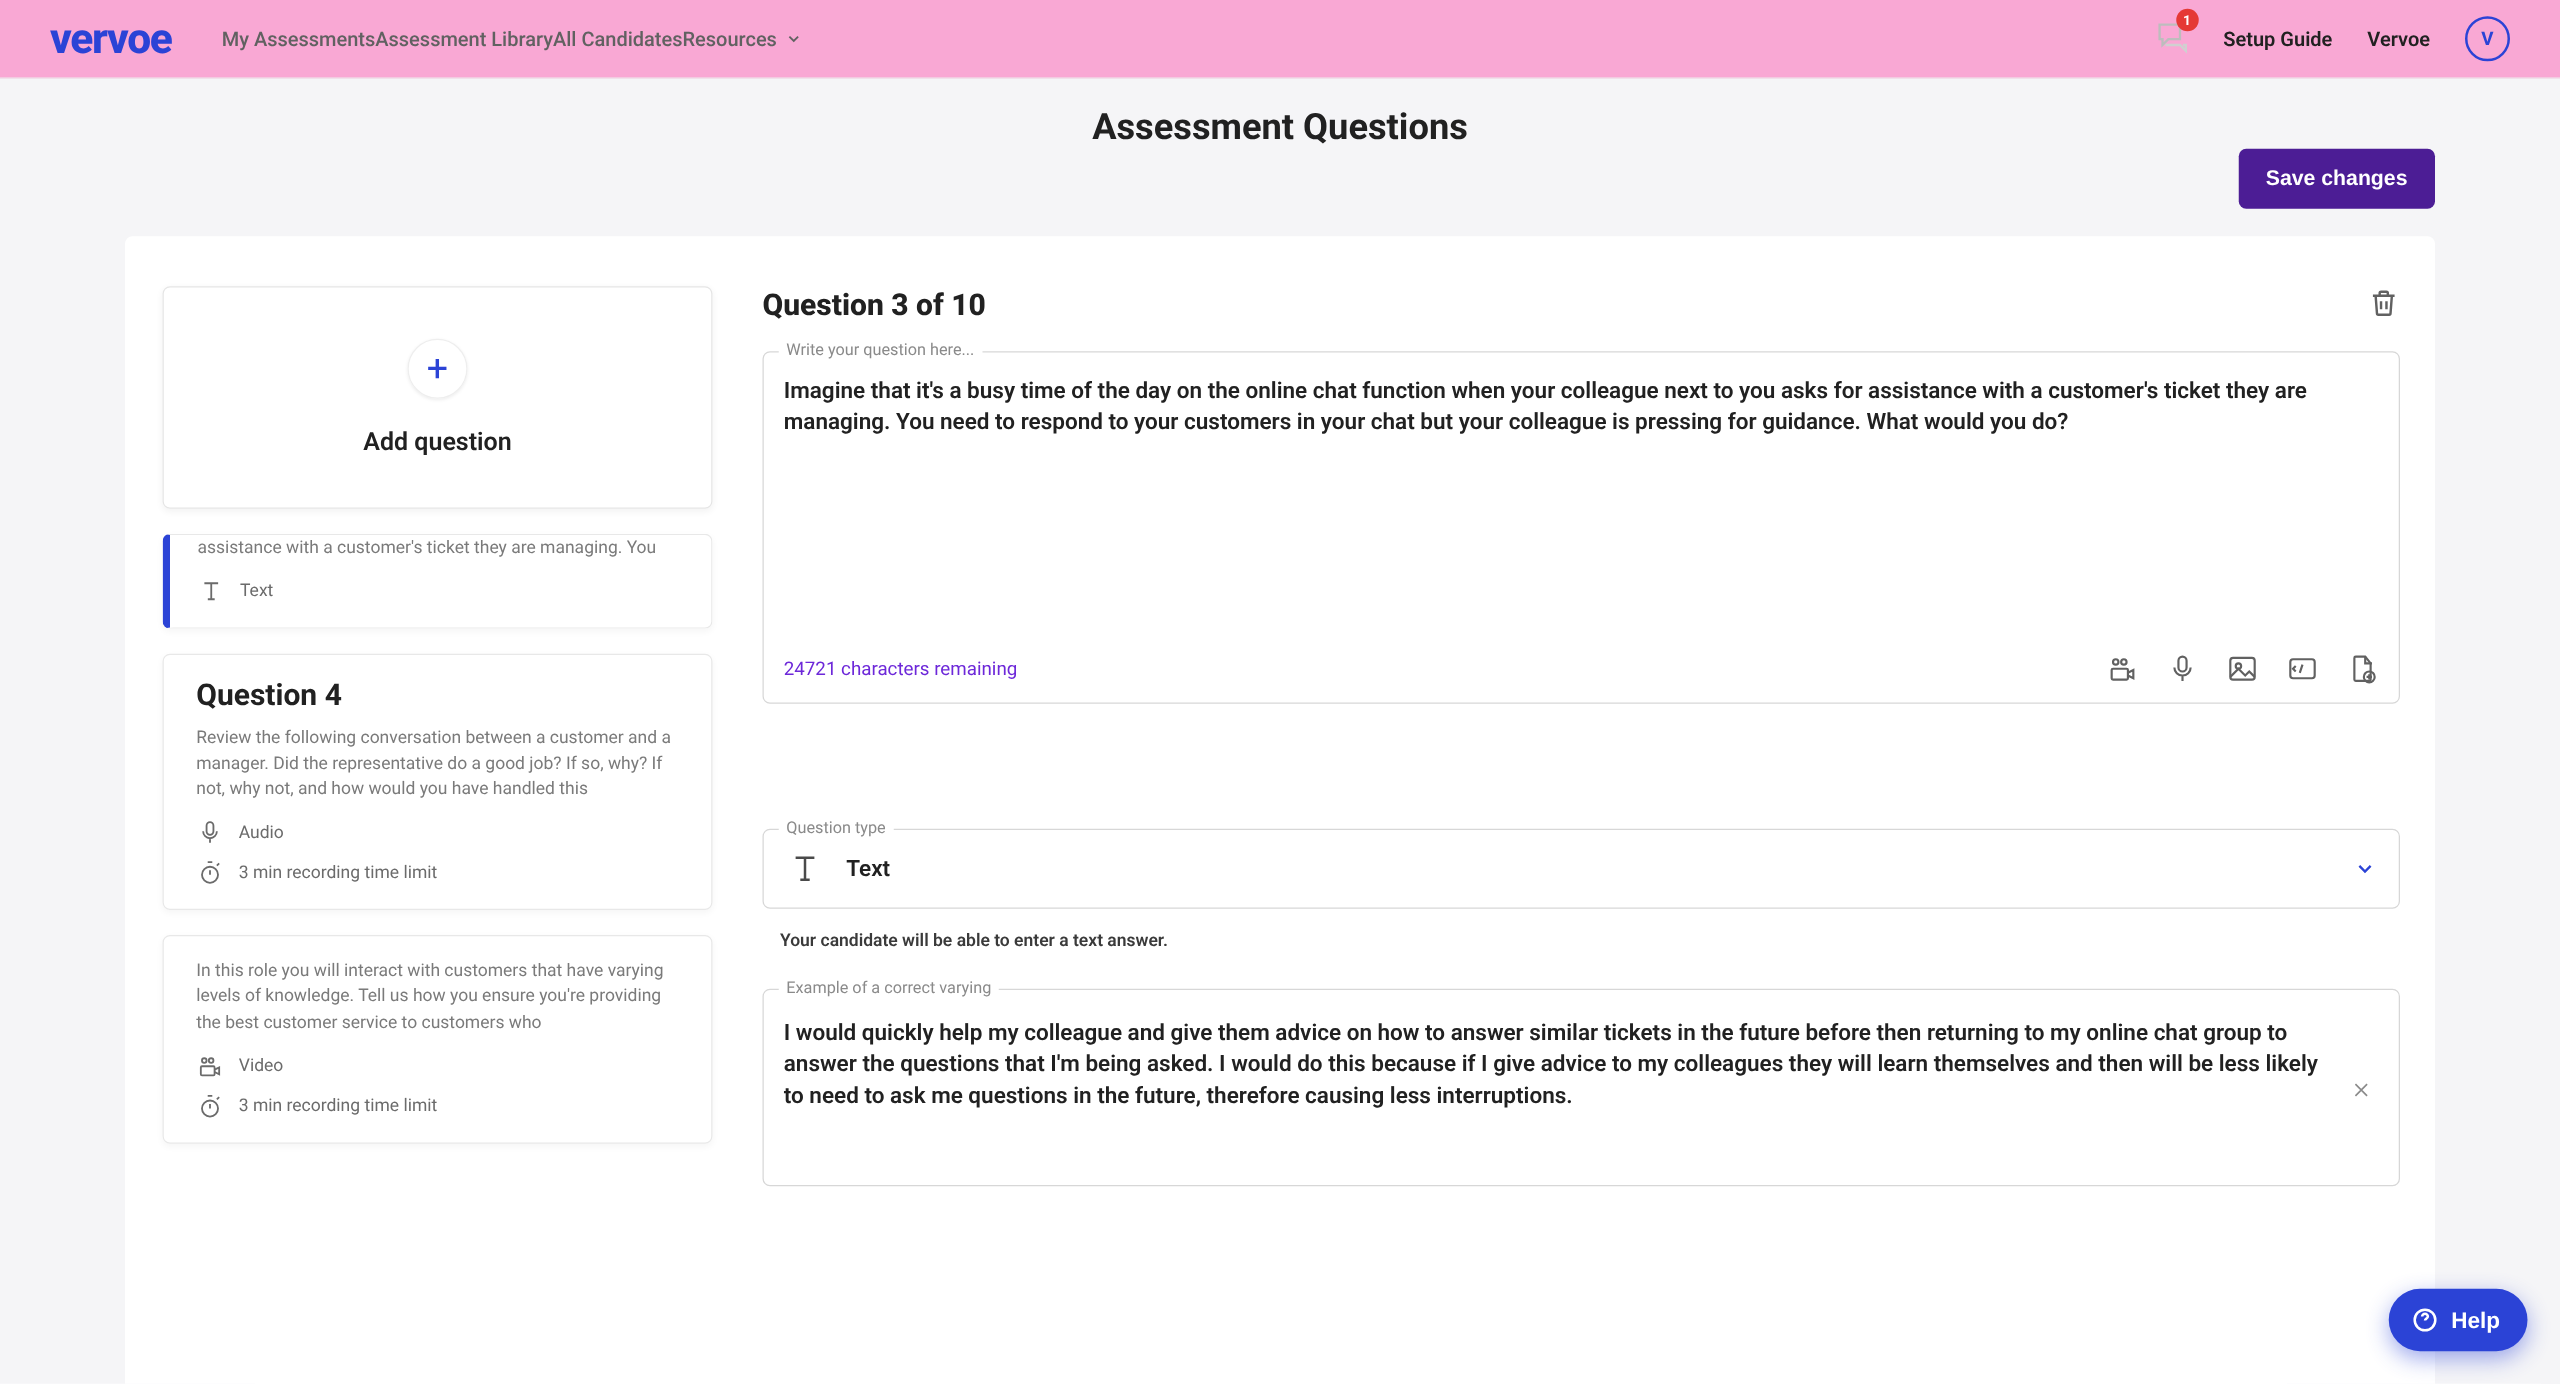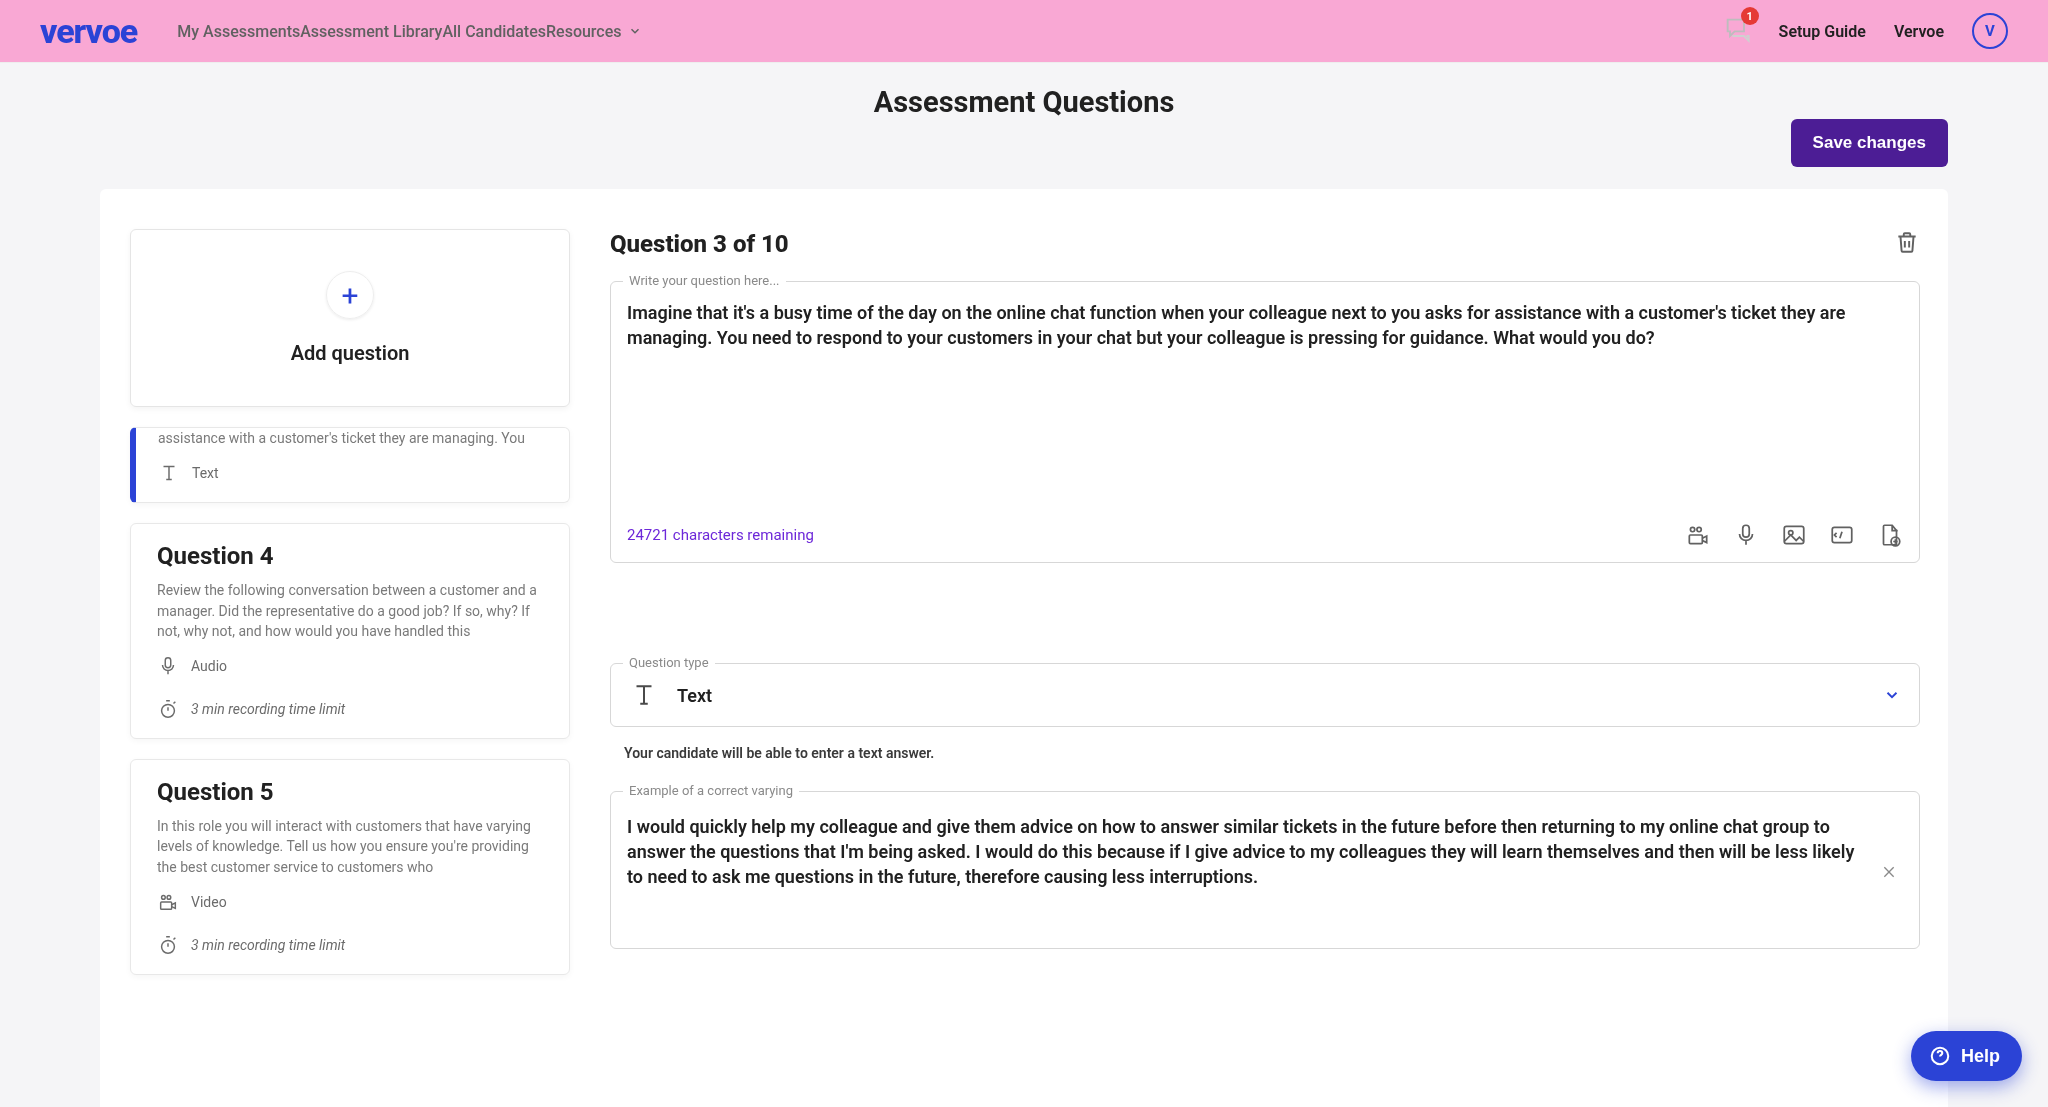--- a/index.html
+++ b/index.html
@@ -157,21 +157,21 @@
     line-height: 1.45;
     margin-bottom: 14px;
   }
   .qmeta {
     display: flex;
     align-items: center;
     gap: 12px;
     color: #6b6b6b;
     font-size: 14px;
   }
-  .qmeta-row + .qmeta-row { margin-top: 21px; font-style: italic; }
+  .qmeta-row + .qmeta-row { margin-top: 10px; }
   .qmeta svg { flex-shrink: 0; }
 
   .qcard.partial { padding-top: 0; }
   .qcard.partial .qcard-desc { margin-bottom: 14px; }
 
   
   .right-col {
     flex: 1;
     display: flex;
     flex-direction: column;
@@ -351,21 +351,20 @@
       <div class="qmeta qmeta-row">
         <svg width="22" height="22" viewBox="0 0 24 24" fill="none" stroke="#6b6b6b" stroke-width="1.6">
             <circle cx="12" cy="14" r="7"></circle>
             <path d="M12 14V10M10 3h4M18 6l2-2"></path>
           </svg>
         <span>3 min recording time limit</span>
       </div>
     </div>
 
     <div class="qcard">
-      <div class="qcard-title">Question 5</div>
       <div class="qcard-desc">In this role you will interact with customers that have varying levels of knowledge. Tell us how you ensure you're providing the best customer service to customers who</div>
       <div class="qmeta qmeta-row">
         <svg width="22" height="22" viewBox="0 0 24 24" fill="none" stroke="#6b6b6b" stroke-width="1.6">
             <circle cx="7" cy="7" r="2"></circle>
             <circle cx="13" cy="7" r="2"></circle>
             <rect x="4" y="12" width="12" height="8" rx="1"></rect>
             <path d="M16 15l4-2v6l-4-2"></path>
           </svg>
         <span>Video</span>
       </div>

